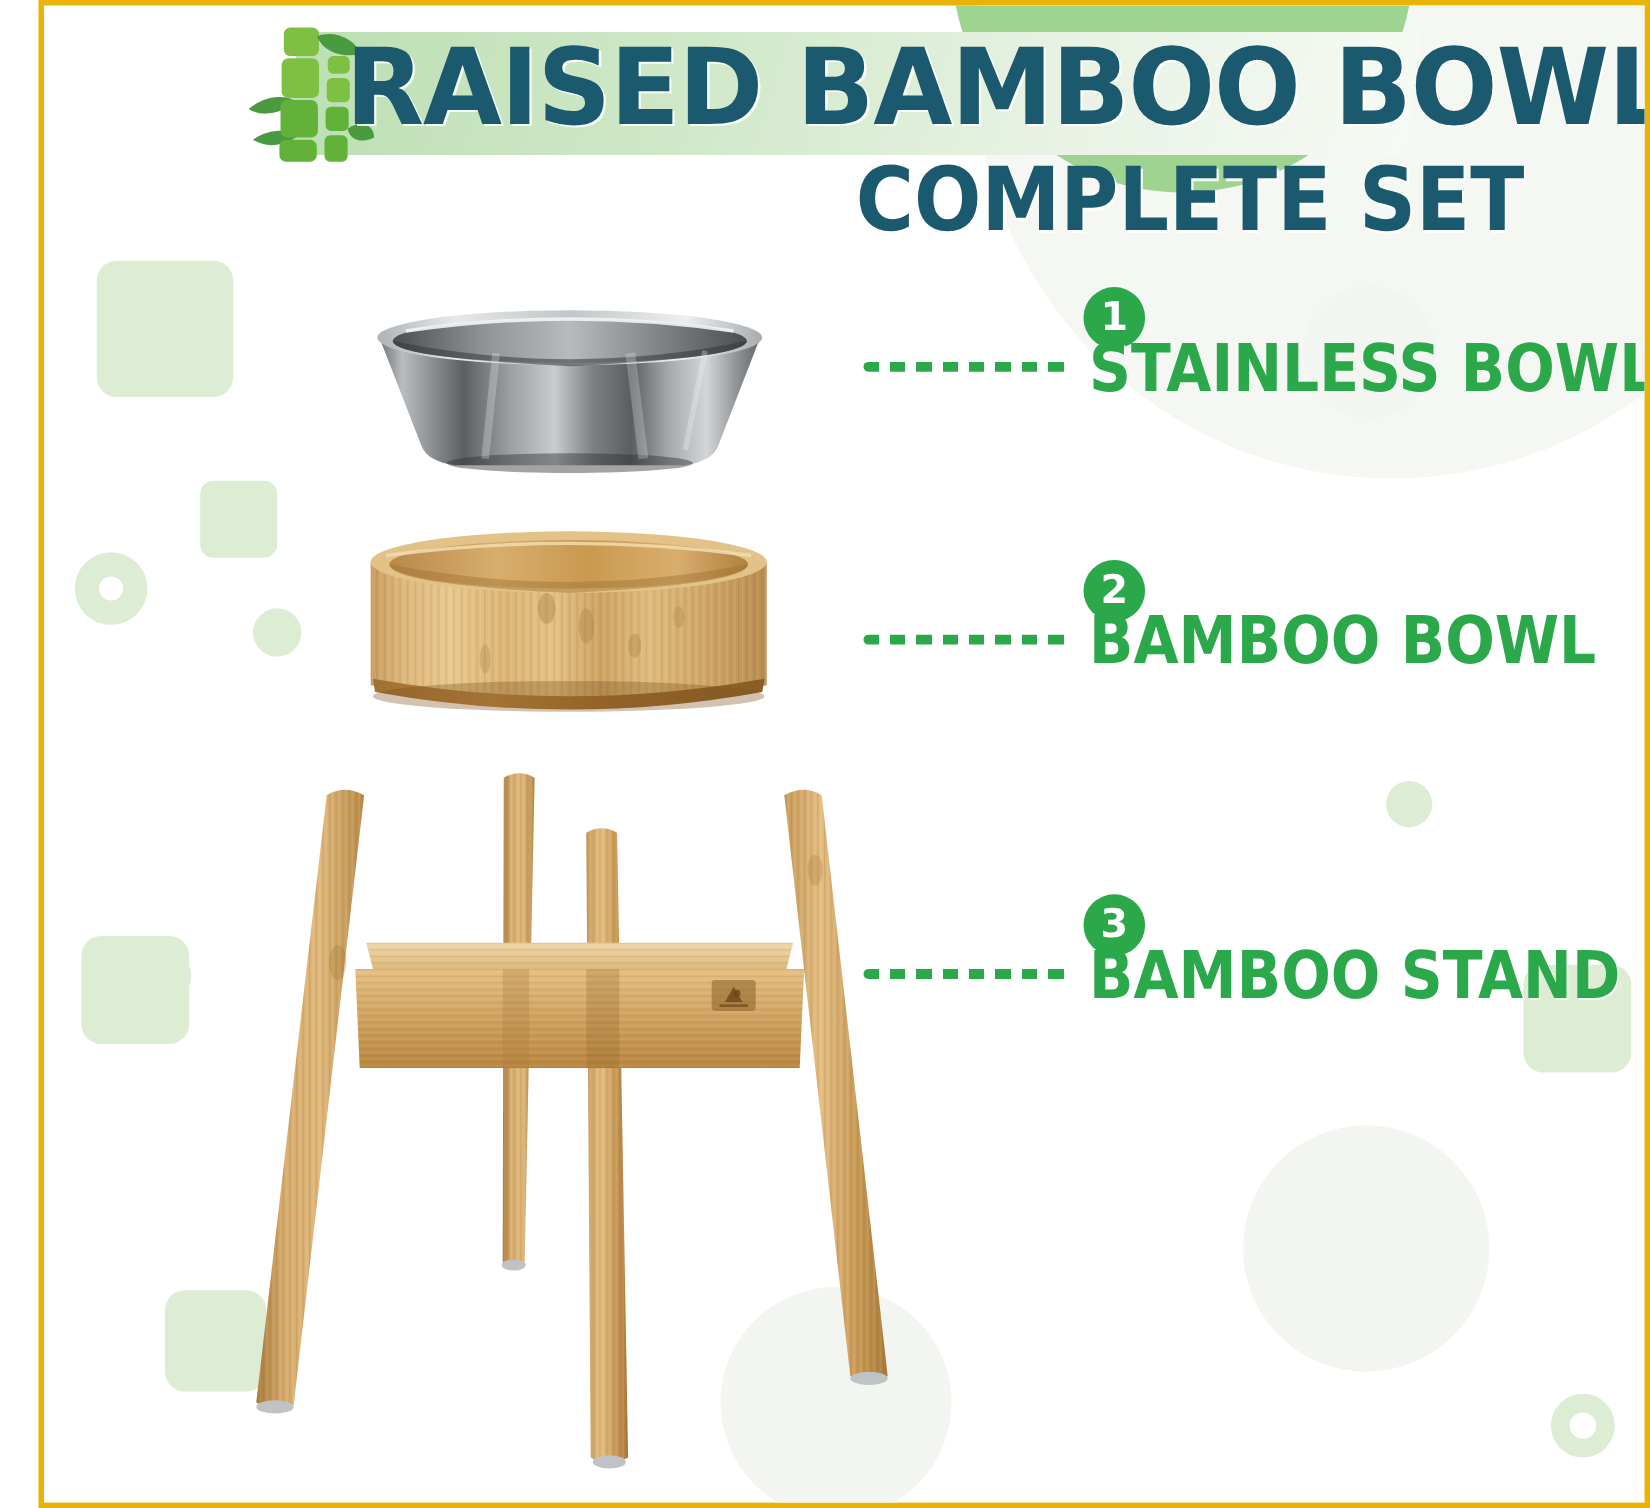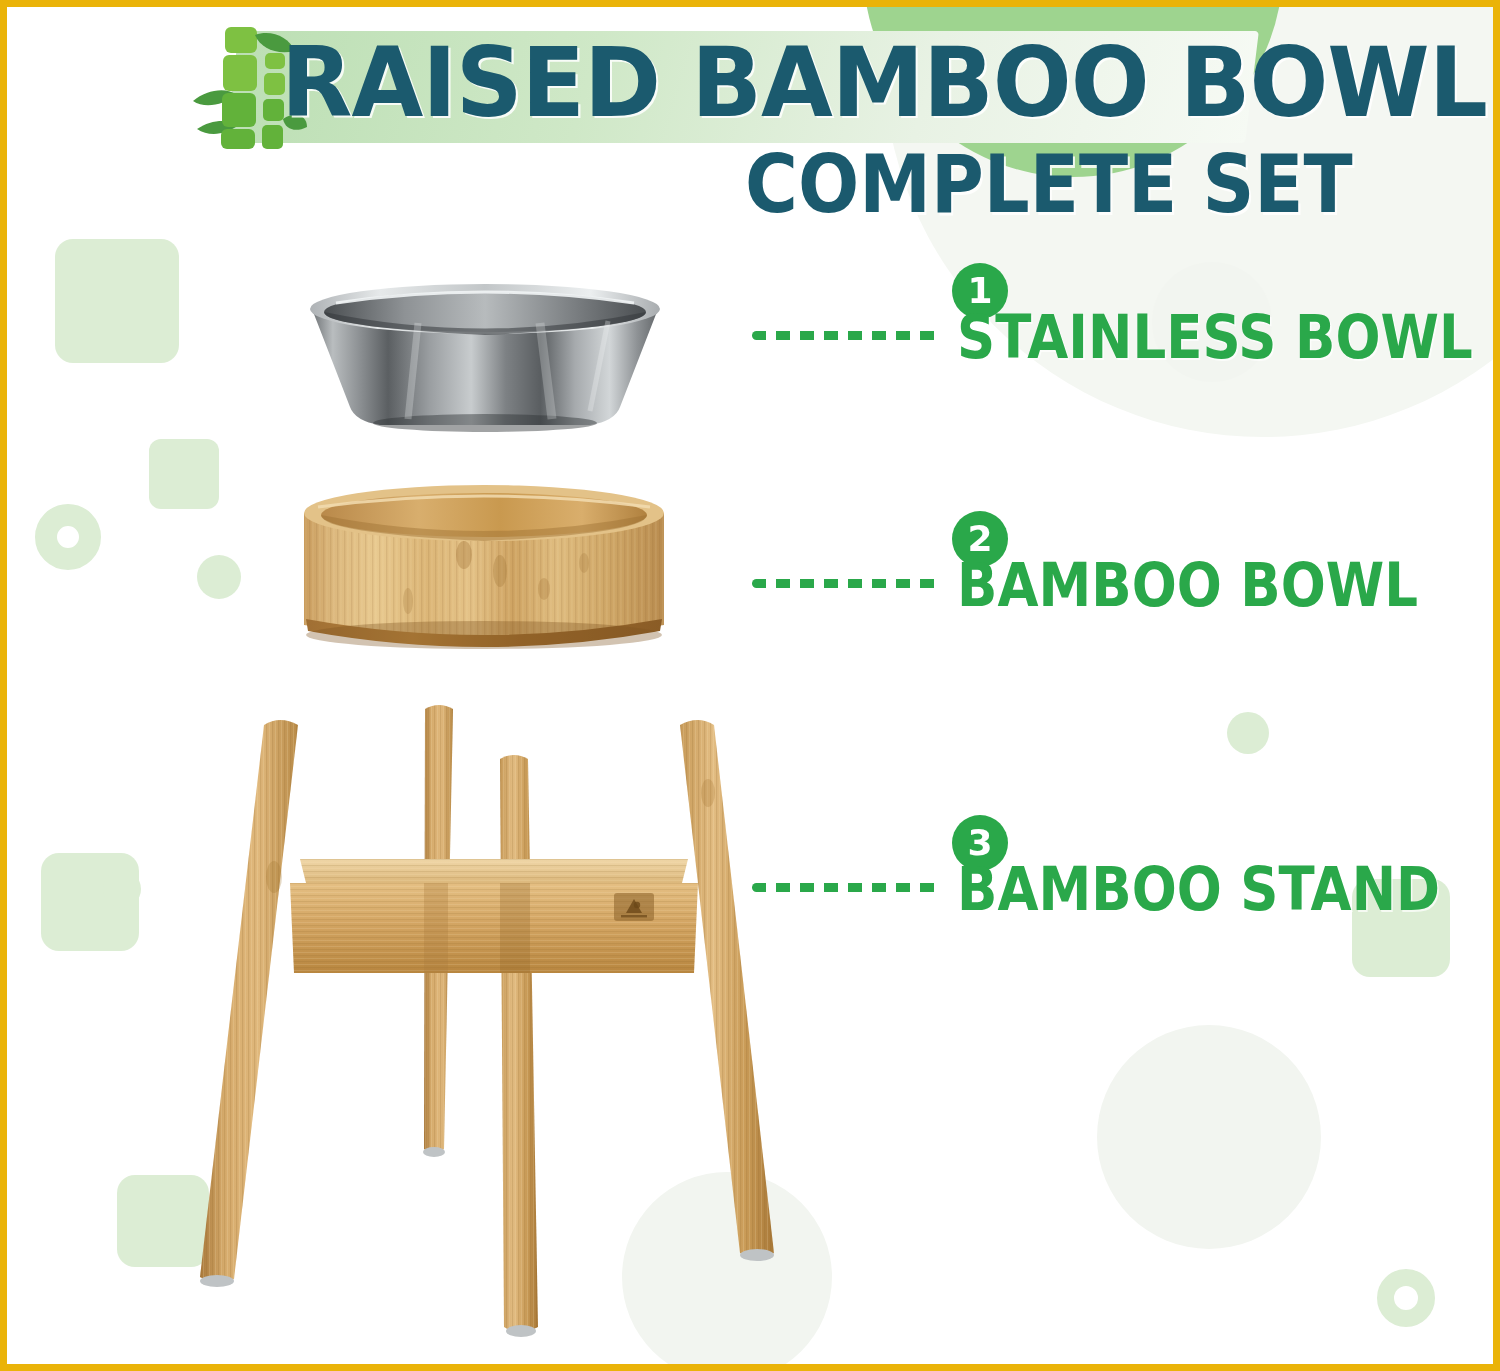--- a/index.html
+++ b/index.html
@@ -7,22 +7,23 @@
   body{
     width:1500px; height:1371px;
     font-family:"Liberation Sans", sans-serif;
     position:relative; overflow:hidden;
   }
 
   
   #page{
     position:absolute; inset:0;
     background:#ffffff;
-    border:7px solid #eab308;
+    border:5px solid #eab308;
     overflow:hidden;
+    margin-left:35px;
   }
 
   
   .deco{ position:absolute; pointer-events:none; }
   .deco.sq{ background:#dcedd4; border-radius:18px; }
   .deco.ci{ background:#dcedd4; border-radius:50%; }
   .deco.ring{ border-radius:50%; border:22px solid #dcedd4; background:transparent; }
   .deco.ring.small{ border-width:17px; }
   .deco.pale{ background:#f2f5f0; border-radius:50%; }
 

